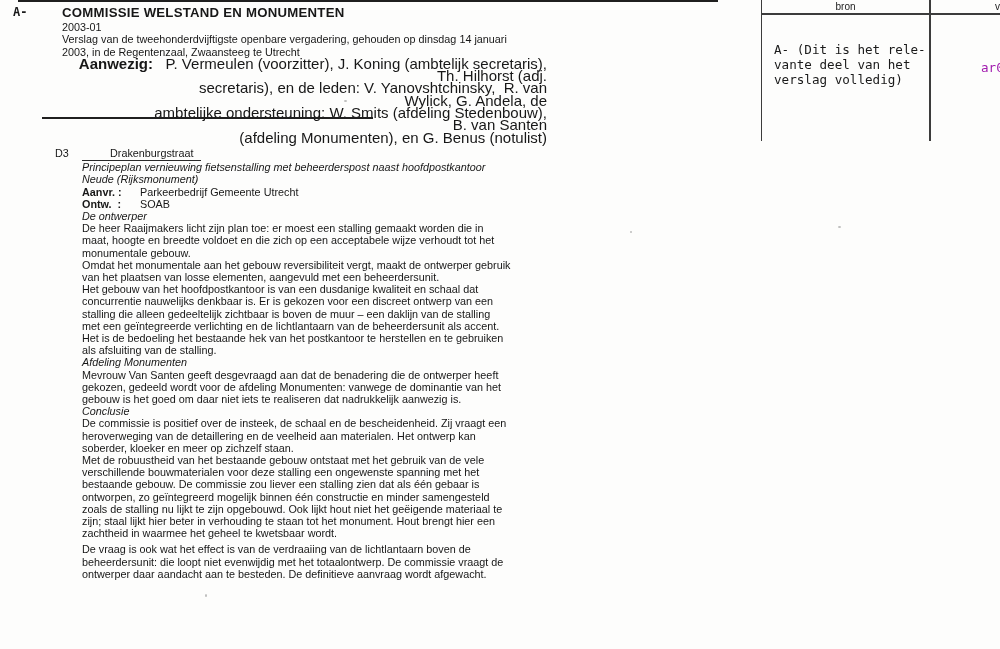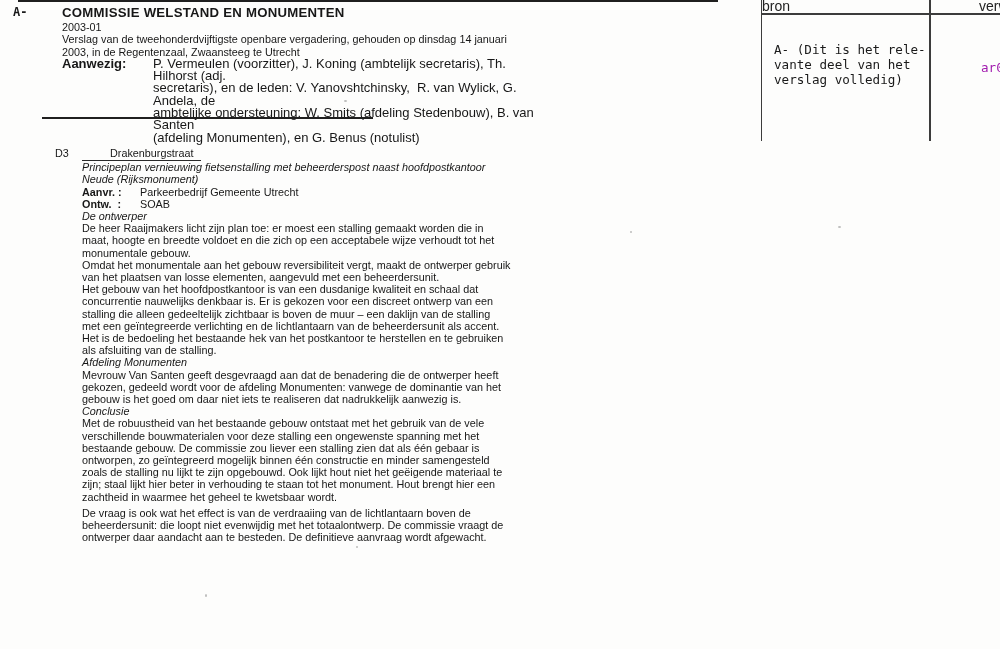--- a/index.html
+++ b/index.html
@@ -15,29 +15,29 @@
   
   .corner-mark{
     position:absolute;left:13px;top:5px;
     font-family:"DejaVu Sans Mono",monospace;font-size:12px;font-weight:bold;color:#1a1a1a;
   }
   
   .doc-header{position:absolute;left:62px;top:5px;width:485px;}
   .doc-title{font-size:13.2px;font-weight:bold;letter-spacing:.25px;line-height:16px;}
   .doc-code{font-size:10.8px;line-height:12.3px;}
   .doc-subtitle{font-size:10.8px;line-height:12.3px;}
-  .att-row{display:flex;font-size:13px;line-height:12.3px;}
+  .att-row{display:flex;font-size:15px;line-height:12.3px;text-align:right;}
   .att-label{width:91px;flex:none;font-weight:bold;}
   .att-value{width:432px;}
   .header-rule{position:absolute;left:42px;top:117px;width:331px;height:2px;background:#1f1f1f;}
   
   .stamp{position:absolute;left:761px;top:0;width:239px;height:141px;border-left:1.5px solid #3c3c3c;}
   .stamp-vdiv{position:absolute;left:167px;top:0;width:1.5px;height:141px;background:#3c3c3c;}
   .stamp-hrule{position:absolute;left:0;top:13px;width:239px;height:1.5px;background:#3c3c3c;}
-  .stamp-hdr{position:absolute;top:0;font-size:14px;line-height:13px;color:#222;}
+  .stamp-hdr{position:absolute;top:0;font-size:10px;line-height:13px;text-align:center;color:#222;}
   .stamp-hdr.c1{left:0;width:167px;}
   .stamp-hdr.c2{left:169px;width:70px;padding-left:48px;}
   .bron-note{
     position:absolute;left:12px;top:22px;
     font-family:"DejaVu Sans Mono",monospace;font-size:12.6px;line-height:15px;color:#1a1a1a;margin-top:20px;
   }
   .verwerkt-code{
     position:absolute;left:171px;top:60px;
     font-family:"DejaVu Sans Mono",monospace;font-size:12.6px;color:#a21caf;margin-left:48px;
   }
@@ -115,20 +115,23 @@
 concurrentie nauwelijks denkbaar is. Er is gekozen voor een discreet ontwerp van een
 stalling die alleen gedeeltelijk zichtbaar is boven de muur – een daklijn van de stalling
 met een geïntegreerde verlichting en de lichtlantaarn van de beheerdersunit als accent.</div>
     <div class="para">Het is de bedoeling het bestaande hek van het postkantoor te herstellen en te gebruiken
 als afsluiting van de stalling.</div>
     <div class="para it">Afdeling Monumenten</div>
     <div class="para">Mevrouw Van Santen geeft desgevraagd aan dat de benadering die de ontwerper heeft
 gekozen, gedeeld wordt voor de afdeling Monumenten: vanwege de dominantie van het
 gebouw is het goed om daar niet iets te realiseren dat nadrukkelijk aanwezig is.</div>
     <div class="para it">Conclusie</div>
+    <div class="para">De commissie is positief over de insteek, de schaal en de bescheidenheid. Zij vraagt een
+heroverweging van de detaillering en de veelheid aan materialen. Het ontwerp kan
+soberder, kloeker en meer op zichzelf staan.</div>
     <div class="para">Met de robuustheid van het bestaande gebouw ontstaat met het gebruik van de vele
 verschillende bouwmaterialen voor deze stalling een ongewenste spanning met het
 bestaande gebouw. De commissie zou liever een stalling zien dat als één gebaar is
 ontworpen, zo geïntegreerd mogelijk binnen één constructie en minder samengesteld
 zoals de stalling nu lijkt te zijn opgebouwd. Ook lijkt hout niet het geëigende materiaal te
 zijn; staal lijkt hier beter in verhouding te staan tot het monument. Hout brengt hier een
 zachtheid in waarmee het geheel te kwetsbaar wordt.</div>
     <div class="para gap">De vraag is ook wat het effect is van de verdraaiing van de lichtlantaarn boven de
 beheerdersunit: die loopt niet evenwijdig met het totaalontwerp. De commissie vraagt de
 ontwerper daar aandacht aan te besteden. De definitieve aanvraag wordt afgewacht.</div>

